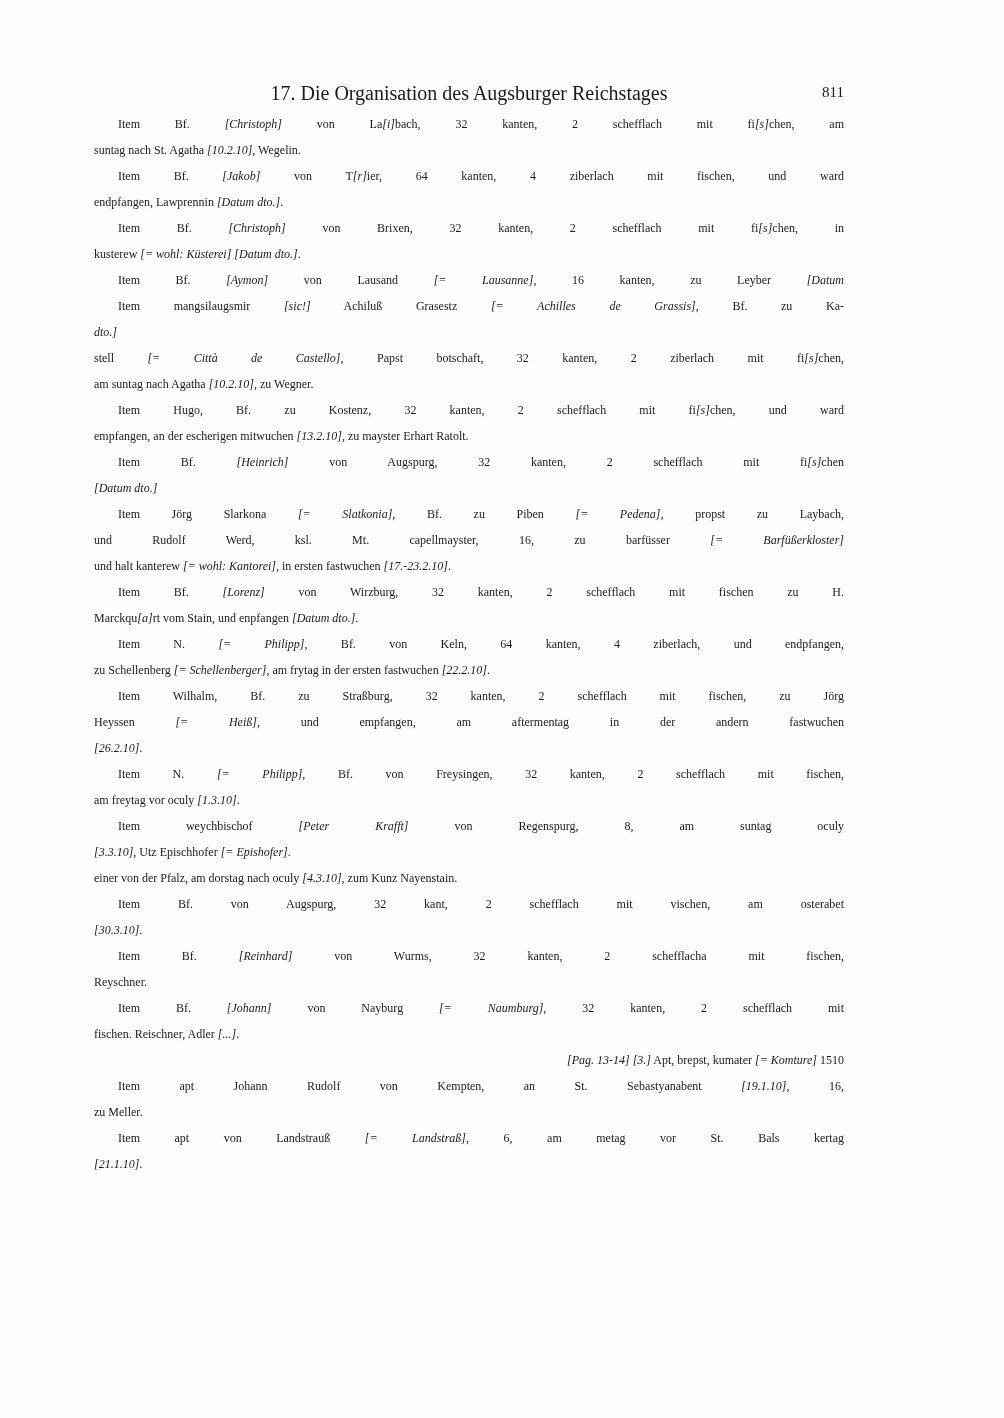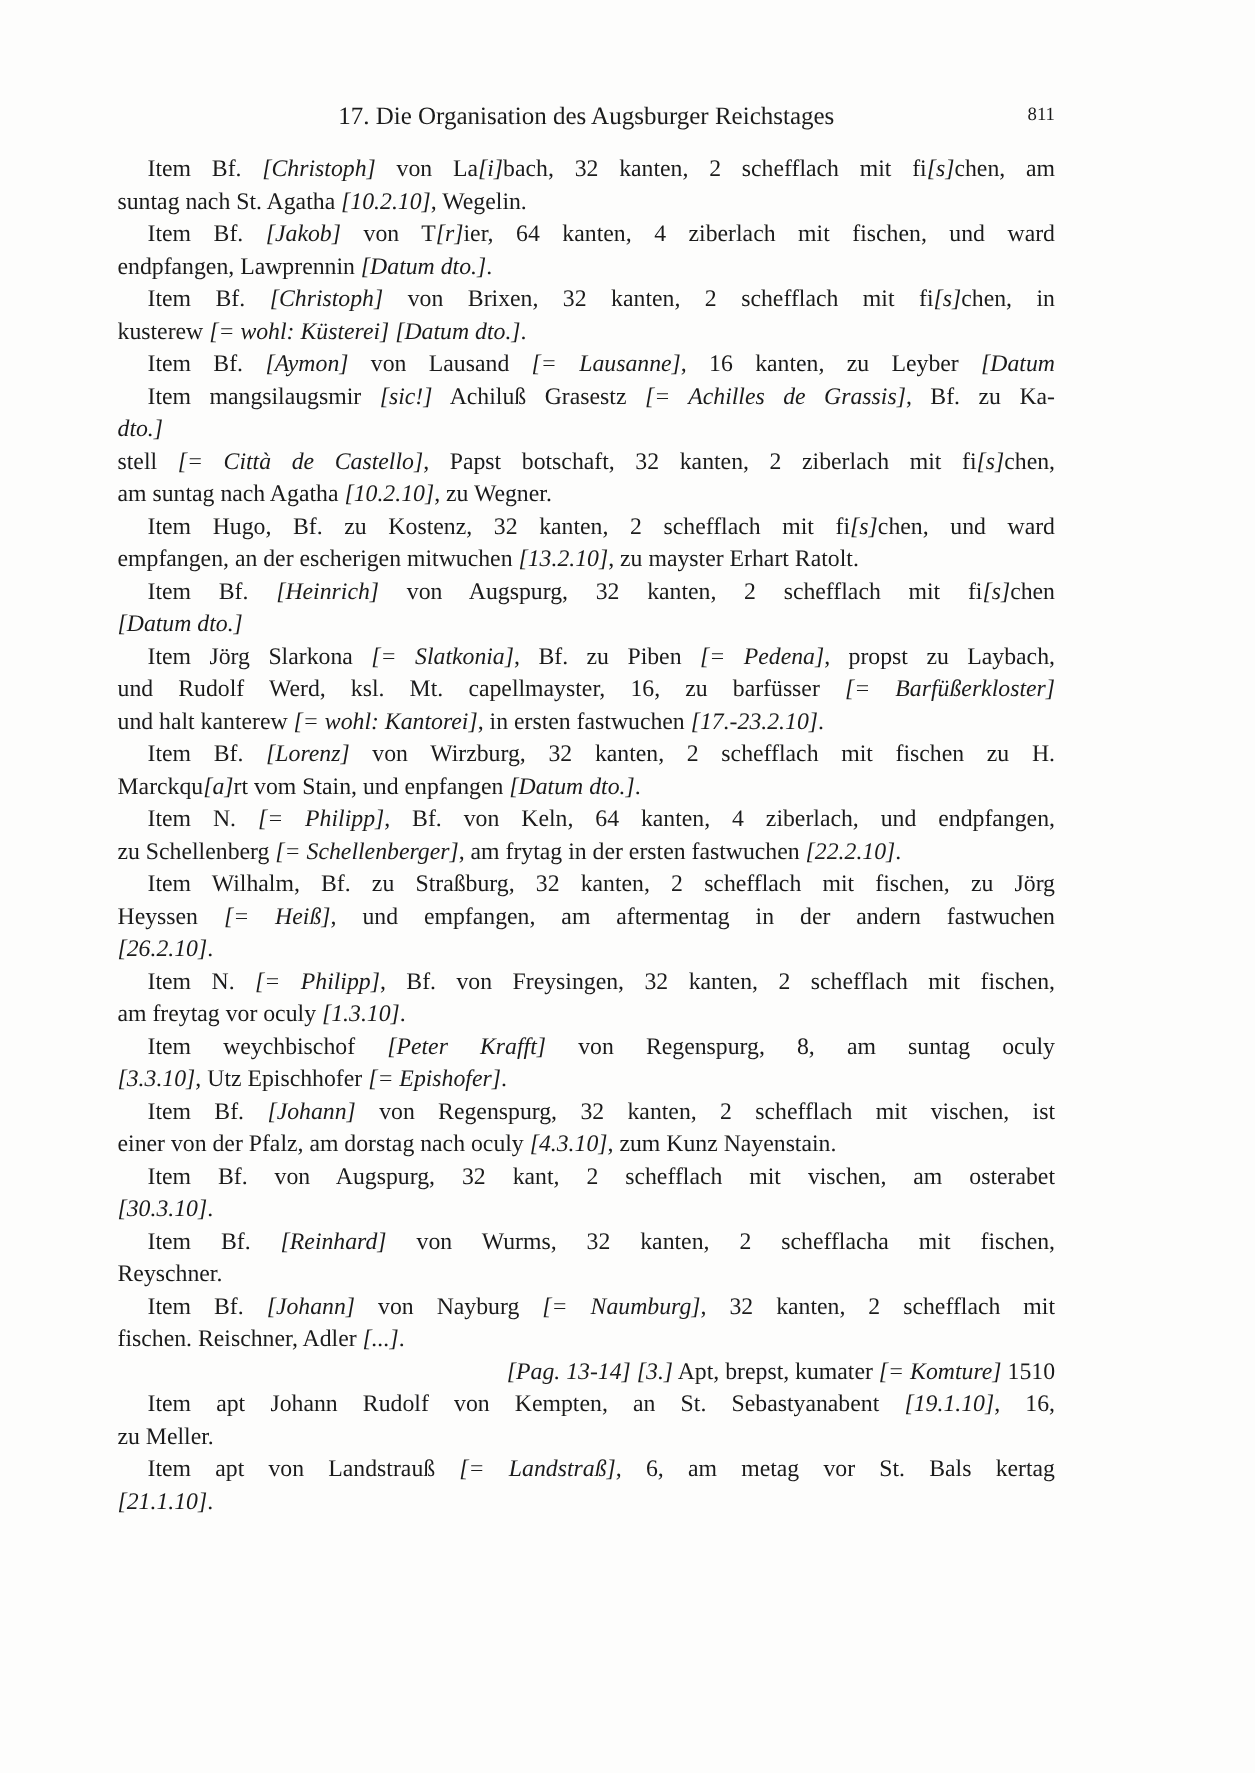--- a/index.html
+++ b/index.html
@@ -18,38 +18,38 @@
   }
   .text-area {
     position: absolute;
     left: 94px;
     top: 80px;
     width: 750px;
   }
   .page-header {
     position: relative;
     height: 26px;
-    margin-bottom: 17px;
+    margin-bottom: 5px;
     font-size: 20px;
     line-height: 26px;
   }
   .running-title {
     position: absolute;
     left: 0;
     right: 0;
     text-align: center;
   }
   .page-number {
     position: absolute;
     right: 0;
     top: -1px;
     font-size: 15px;
   }
   .text-block {
-    font-size: 19px;
+    font-size: 12px;
   }
   .line {
     height: 26px;
     line-height: 26px;
     overflow: hidden;
     text-align: justify;
     white-space: normal;
   }
   .line.just {
     text-align-last: justify;
@@ -100,21 +100,20 @@
         <div class="line"><span class="ro">Marckqu</span><span class="it">[a]</span><span class="ro">rt vom Stain, und enpfangen </span><span class="it">[Datum dto.]</span><span class="ro">.</span></div>
         <div class="line just para"><span class="ro">Item N. </span><span class="it">[= Philipp]</span><span class="ro">, Bf. von Keln, 64 kanten, 4 ziberlach, und endpfangen,</span></div>
         <div class="line"><span class="ro">zu Schellenberg </span><span class="it">[= Schellenberger]</span><span class="ro">, am frytag in der ersten fastwuchen </span><span class="it">[22.2.10]</span><span class="ro">.</span></div>
         <div class="line just para"><span class="ro">Item Wilhalm, Bf. zu Straßburg, 32 kanten, 2 schefflach mit fischen, zu Jörg</span></div>
         <div class="line just"><span class="ro">Heyssen </span><span class="it">[= Heiß]</span><span class="ro">, und empfangen, am aftermentag in der andern fastwuchen</span></div>
         <div class="line"><span class="it">[26.2.10]</span><span class="ro">.</span></div>
         <div class="line just para"><span class="ro">Item N. </span><span class="it">[= Philipp]</span><span class="ro">, Bf. von Freysingen, 32 kanten, 2 schefflach mit fischen,</span></div>
         <div class="line"><span class="ro">am freytag vor oculy </span><span class="it">[1.3.10]</span><span class="ro">.</span></div>
         <div class="line just para"><span class="ro">Item weychbischof </span><span class="it">[Peter Krafft]</span><span class="ro"> von Regenspurg, 8, am suntag oculy</span></div>
         <div class="line"><span class="it">[3.3.10]</span><span class="ro">, Utz Epischhofer </span><span class="it">[= Epishofer]</span><span class="ro">.</span></div>
-        <div class="line just para"><span class="ro">Item Bf. </span><span class="it">[Johann]</span><span class="ro"> von Regenspurg, 32 kanten, 2 schefflach mit vischen, ist</span></div>
         <div class="line"><span class="ro">einer von der Pfalz, am dorstag nach oculy </span><span class="it">[4.3.10]</span><span class="ro">, zum Kunz Nayenstain.</span></div>
         <div class="line just para"><span class="ro">Item Bf. von Augspurg, 32 kant, 2 schefflach mit vischen, am osterabet</span></div>
         <div class="line"><span class="it">[30.3.10]</span><span class="ro">.</span></div>
         <div class="line just para"><span class="ro">Item Bf. </span><span class="it">[Reinhard]</span><span class="ro"> von Wurms, 32 kanten, 2 schefflacha mit fischen,</span></div>
         <div class="line"><span class="ro">Reyschner.</span></div>
         <div class="line just para"><span class="ro">Item Bf. </span><span class="it">[Johann]</span><span class="ro"> von Nayburg </span><span class="it">[= Naumburg]</span><span class="ro">, 32 kanten, 2 schefflach mit</span></div>
         <div class="line"><span class="ro">fischen. Reischner, Adler </span><span class="it">[...]</span><span class="ro">.</span></div>
         <div class="line deep"><span class="it">[Pag. 13-14] [3.]</span><span class="ro"> Apt, brepst, kumater </span><span class="it">[= Komture]</span><span class="ro"> 1510</span></div>
         <div class="line just para"><span class="ro">Item apt Johann Rudolf von Kempten, an St. Sebastyanabent </span><span class="it">[19.1.10]</span><span class="ro">, 16,</span></div>
         <div class="line"><span class="ro">zu Meller.</span></div>

